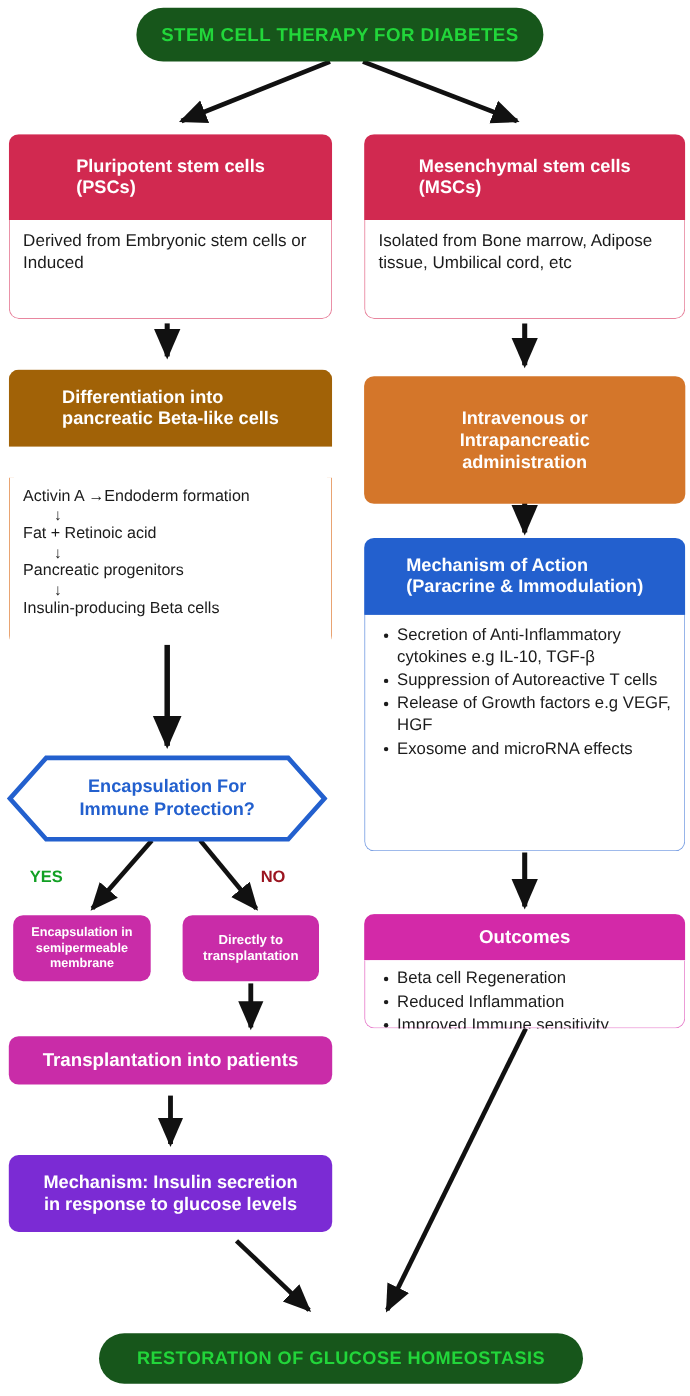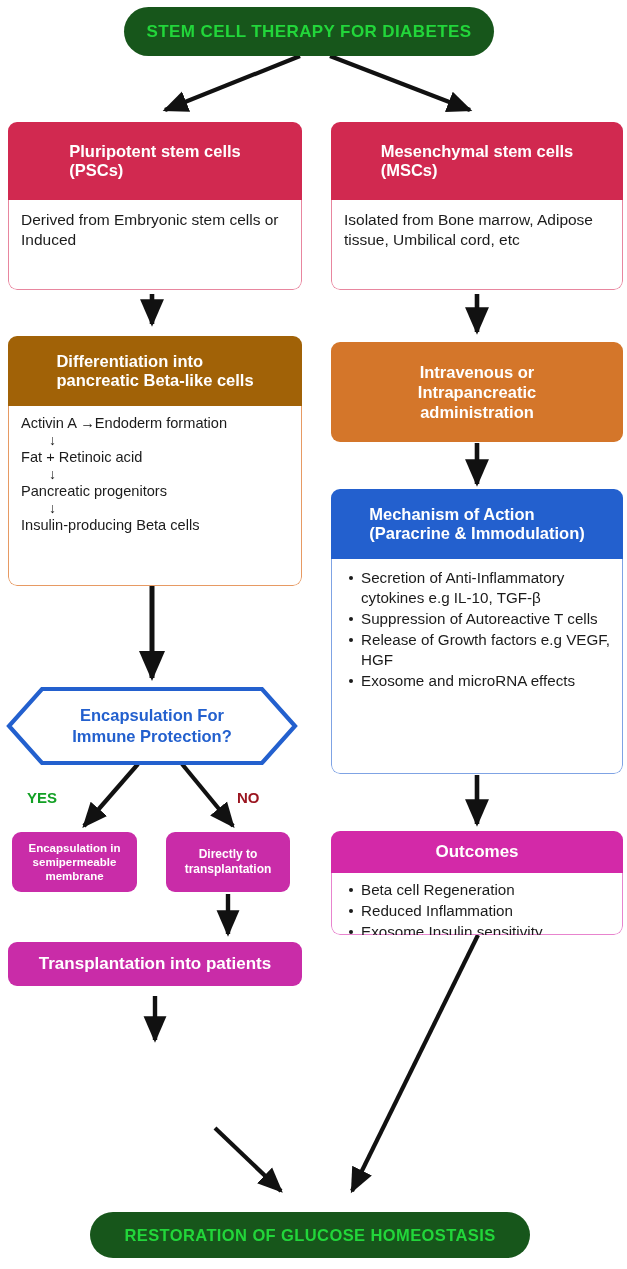--- a/index.html
+++ b/index.html
@@ -28,21 +28,21 @@
   .card .bd{
     background:#ffffff;color:#1b1b1b;line-height:1.32;
     padding:10px 12px;box-sizing:border-box;
     border-left-style:solid;border-right-style:solid;border-bottom-style:solid;
     border-width:1.6px;border-top:none;
     border-bottom-left-radius:9px;border-bottom-right-radius:9px;
   }
   .card.crimson .hd{background:#D12950;}
   .card.crimson .bd{border-color:#E8869F;}
   .card.orange  .hd{background:#a16207;}
-  .card.orange  .bd{border-color:#E79A63;}
+  .card.orange  .bd{border-color:#E79A63;margin-top:28px;}
   .card.blue    .hd{background:#2360CE;}
   .card.blue    .bd{border-color:#7FA3E4;}
   .card.magenta .hd{background:#D329A8;}
   .card.magenta .bd{border-color:#E884CE;}
 
   
   .solid{
     border-radius:9px;display:flex;align-items:center;justify-content:center;
     text-align:center;color:#ffffff;font-weight:bold;line-height:1.22;
     padding:6px 10px;box-sizing:border-box;
@@ -151,21 +151,21 @@
       <div class="step">Activin A →Endoderm formation</div>
       <div class="dn">↓</div>
       <div class="step">Fat + Retinoic acid</div>
       <div class="dn">↓</div>
       <div class="step">Pancreatic progenitors</div>
       <div class="dn">↓</div>
       <div class="step">Insulin-producing Beta cells</div>
     </div>
   </div>
 
-  <div class="node solid orange" style="left:331px;top:342px;width:292px;height:100px;font-size:16.5px;">
+  <div class="node solid orange" style="left:331px;top:342px;width:292px;height:116px;font-size:16.5px;">
     <span>
       <span>Intravenous or</span><br>
       <span>Intrapancreatic</span><br>
       <span>administration</span>
     </span>
   </div>
 
   <div class="node card blue" style="left:331px;top:489px;width:292px;height:285px;">
     <div class="hd" style="height:70px;font-size:16.5px;">
       <span>
@@ -210,30 +210,36 @@
     <span>
       <span>Directly to</span><br>
       <span>transplantation</span>
     </span>
   </div>
 
   <div class="node solid magenta" style="left:8px;top:942px;width:294px;height:44px;font-size:17px;">
     <span>Transplantation into patients</span>
   </div>
 
+  <div class="node solid purple" style="left:8px;top:1050px;width:294px;height:70px;font-size:16.5px;">
+    <span>
+      <span>Mechanism: Insulin secretion</span><br>
+      <span>in response to glucose levels</span>
+    </span>
+  </div>
 
   <div class="node card magenta" style="left:331px;top:831px;width:292px;height:104px;">
     <div class="hd" style="height:42px;font-size:17px;">
       <span>Outcomes</span>
     </div>
     <div class="bd" style="height:62px;font-size:15.2px;padding-top:7px;">
       <ul class="bul">
         <li>Beta cell Regeneration</li>
         <li>Reduced Inflammation</li>
-        <li>Exosome Insulin sensitivity</li>
+        <li>Improved Immune sensitivity</li>
       </ul>
     </div>
   </div>
 
   <div class="node pill" style="left:90px;top:1212px;width:440px;height:46px;font-size:16.5px;">
     <span>RESTORATION OF GLUCOSE HOMEOSTASIS</span>
   </div>
 
 </div>
 

